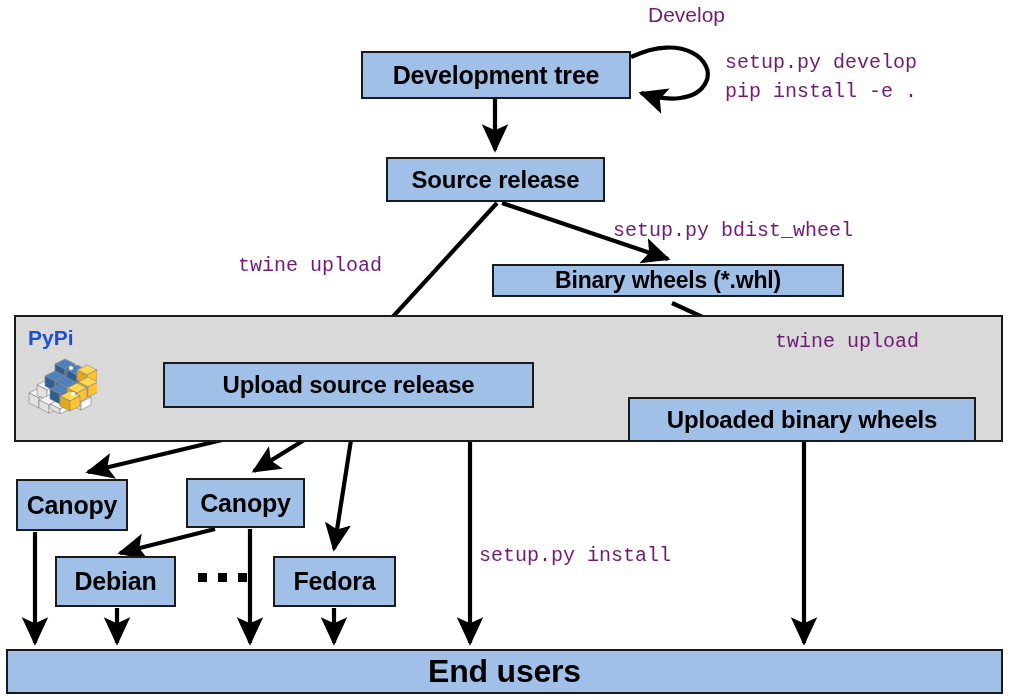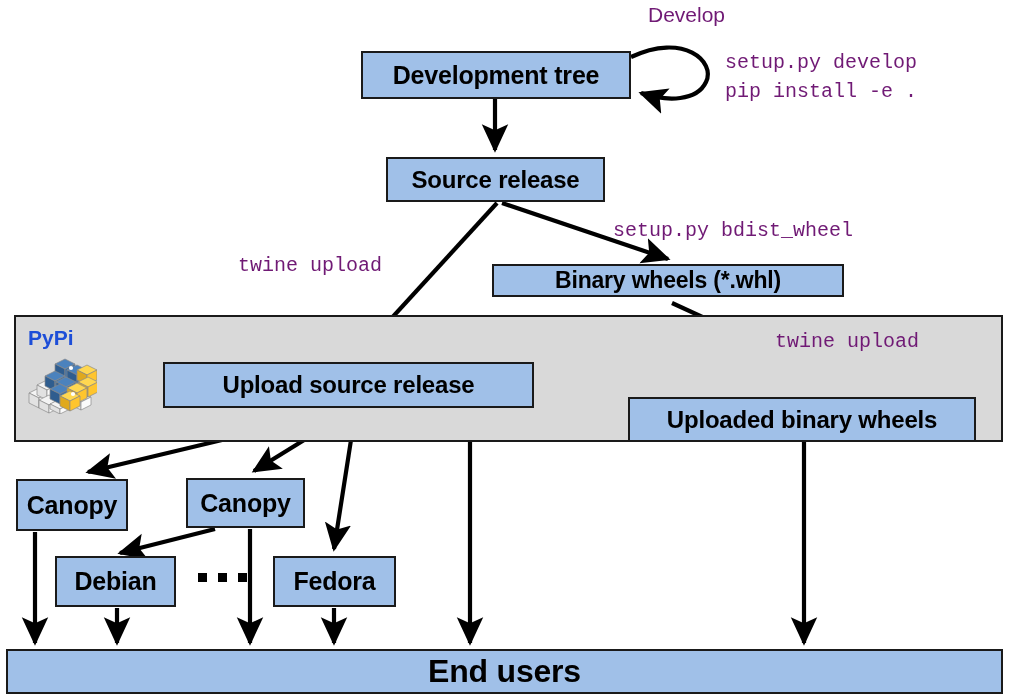--- a/index.html
+++ b/index.html
@@ -229,15 +229,16 @@
 
   <div class="edge-label" style="left:725px; top:80px;">pip install -e .</div>
 
 
   <div class="edge-label" style="left:613px; top:219px;text-align:center;">setup.py bdist_wheel</div>
 
   <div class="edge-label" style="left:238px; top:254px;">twine upload</div>
 
   <div class="edge-label" style="left:775px; top:330px;">twine upload</div>
 
+  <div class="edge-label" style="left:479px; top:544px;">setup.py install</div>
 
 
 </div>
 
 </body></html>

